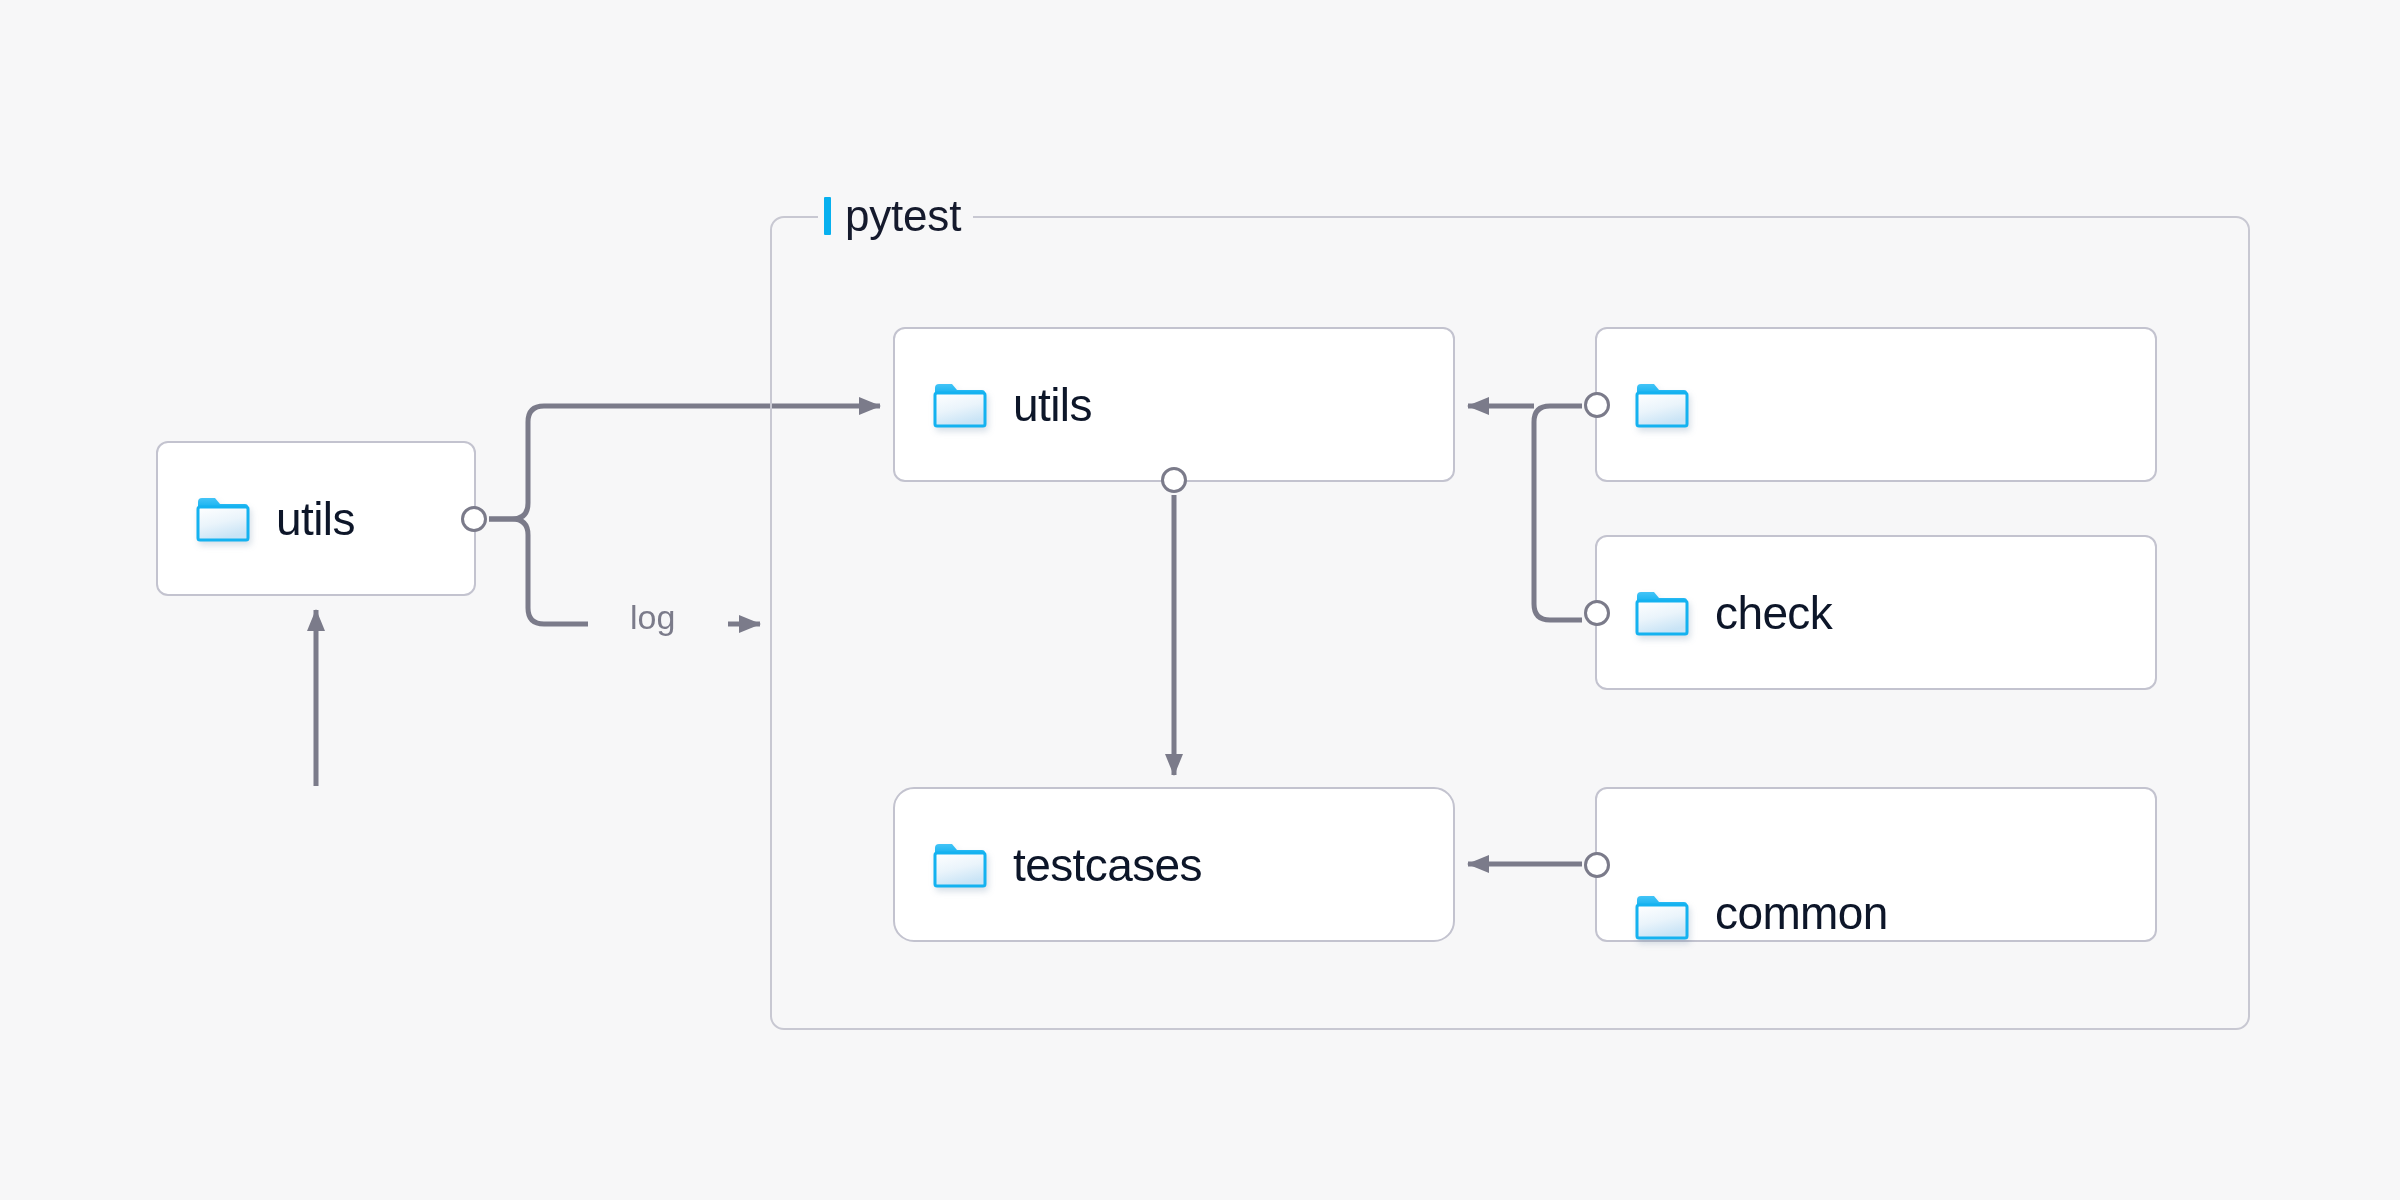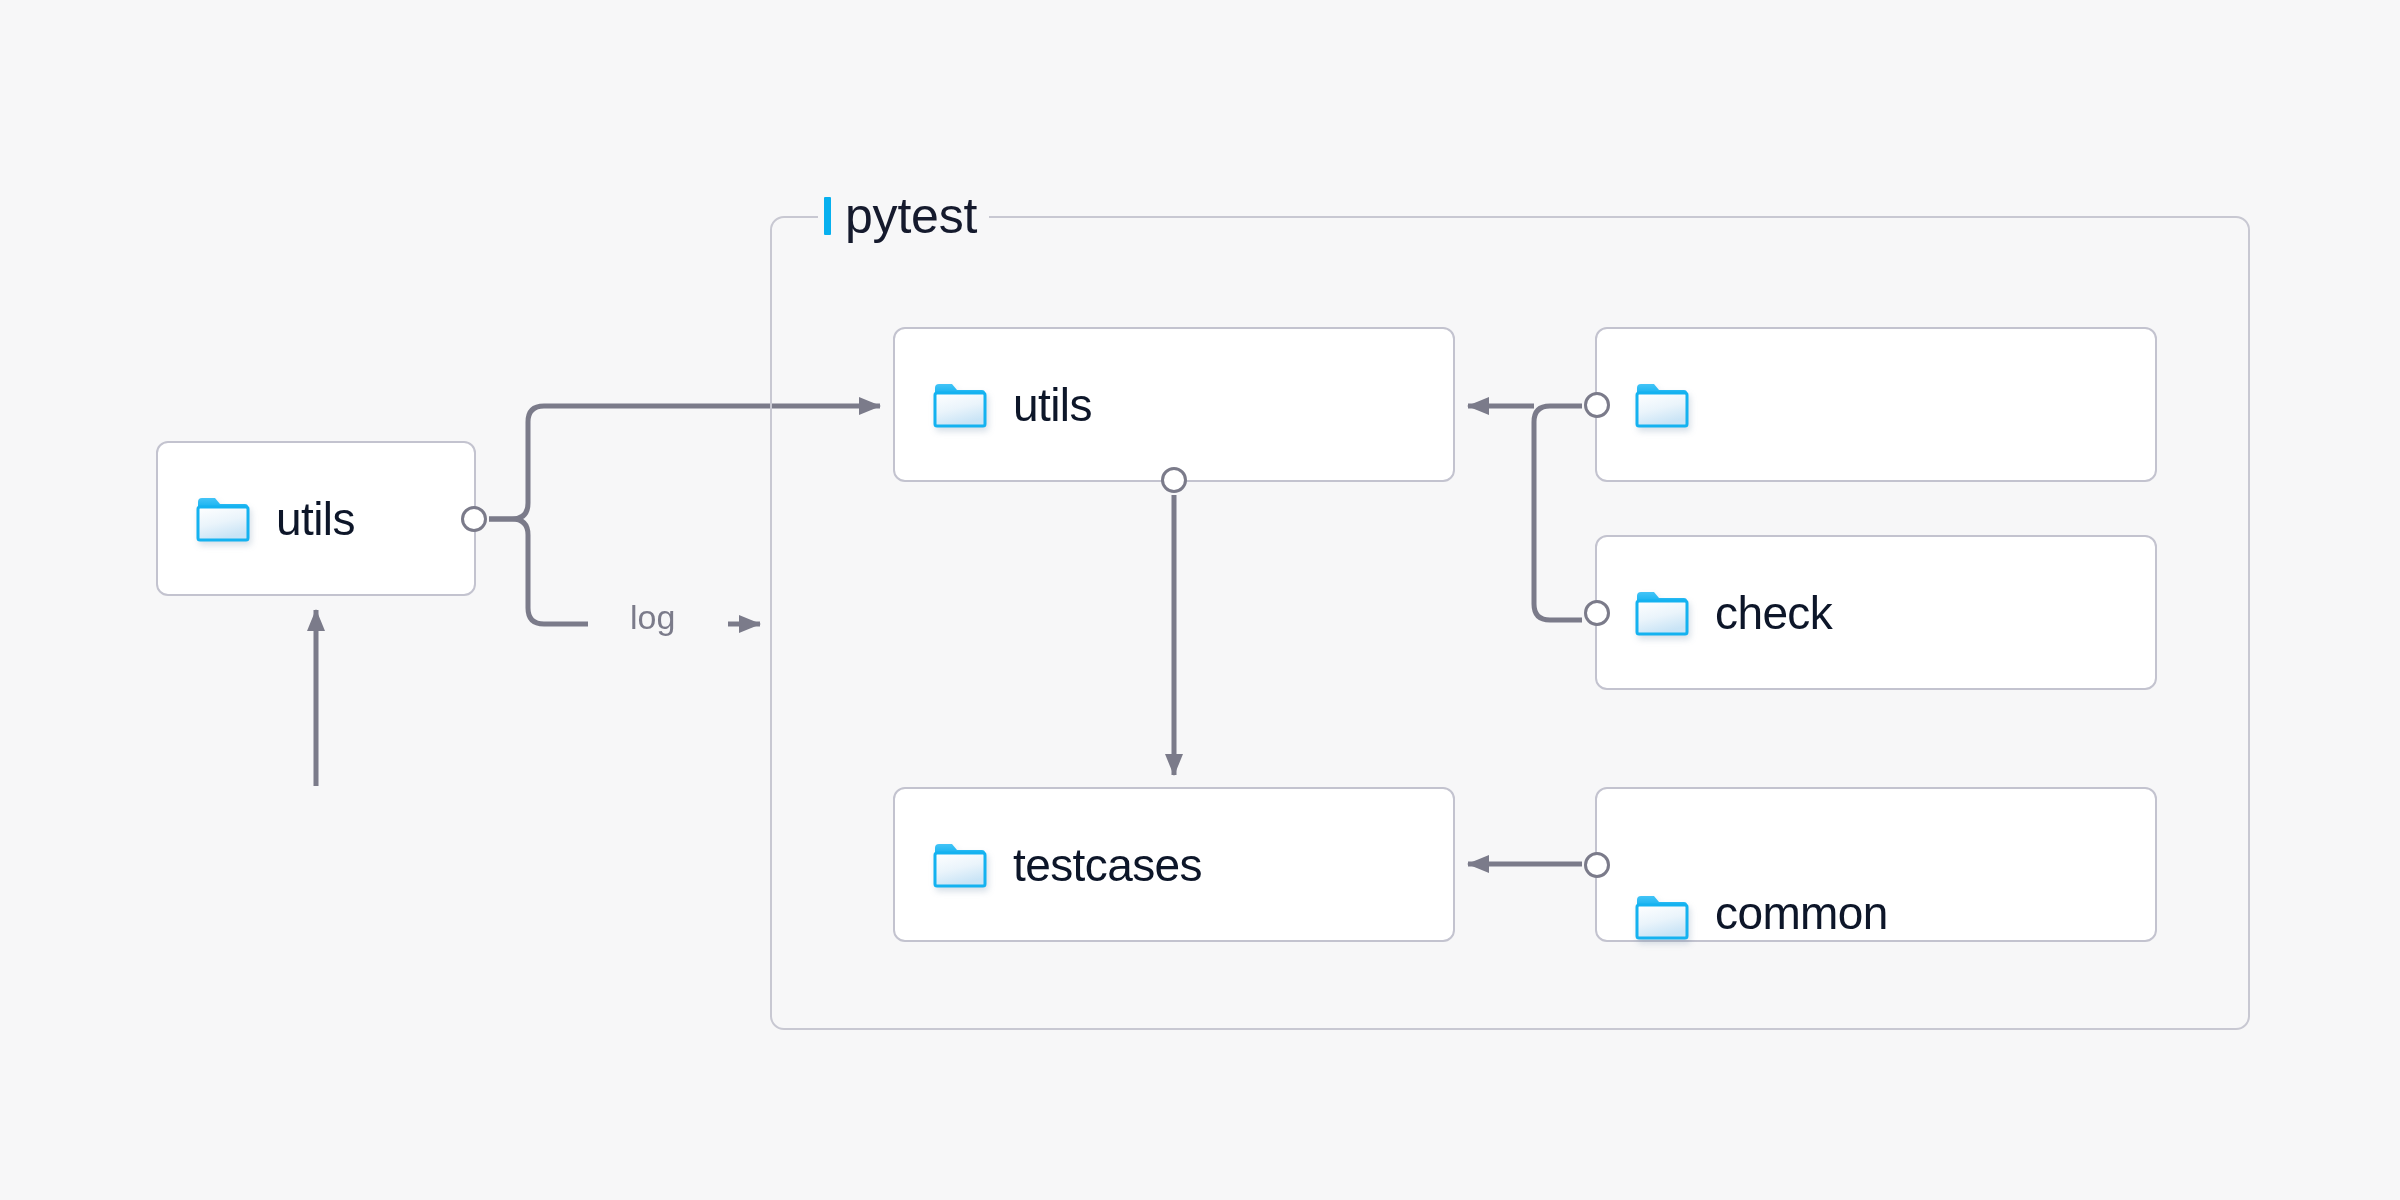--- a/index.html
+++ b/index.html
@@ -44,21 +44,21 @@
     line-height: 44px;
   }
   .group-label-bar {
     width: 7px;
     height: 38px;
     background: #07b0ef;
     border-radius: 1px;
     display: inline-block;
   }
   .group-label-text {
-    font-size: 50px;
+    font-size: 44px;
     color: #151a2d;
     font-weight: 400;
     white-space: nowrap;
     letter-spacing: -0.2px;
   }
   .node {
     position: absolute;
     background: #ffffff;
     border: 2px solid #c3c3cf;
     border-radius: 12px;
@@ -180,21 +180,21 @@
     <span class="folder-icon">
       <svg viewBox="0 0 54 46" width="54" height="46">
         <path d="M2,10 L2,6 Q2,2 6,2 L19,2 L24,8 L49,8 Q52,8 52,11 L52,12 L2,12 Z" fill="url(#folderTabGrad)"></path>
         <rect x="2" y="11" width="50" height="33" rx="2" fill="url(#folderGrad)" stroke="#14b2f0" stroke-width="3"></rect>
       </svg>
     </span>
     <span class="node-label">utils</span>
     <span class="port" style="left:50%; bottom:-13px; transform:translateX(-50%);"></span>
   </div>
 
-  <div class="node" id="node-testcases" style="left: 893px; top: 787px; width: 562px; height: 155px;">
+  <div class="node" id="node-testcases" style="left: 893px; top: 787px; width: 562px; height: 155px; border-radius: 21px;">
     <span class="folder-icon">
       <svg viewBox="0 0 54 46" width="54" height="46">
         <path d="M2,10 L2,6 Q2,2 6,2 L19,2 L24,8 L49,8 Q52,8 52,11 L52,12 L2,12 Z" fill="url(#folderTabGrad)"></path>
         <rect x="2" y="11" width="50" height="33" rx="2" fill="url(#folderGrad)" stroke="#14b2f0" stroke-width="3"></rect>
       </svg>
     </span>
     <span class="node-label">testcases</span>
   </div>
 
   <div class="node" id="node-pymilvus-orm" style="left: 1595px; top: 327px; width: 562px; height: 155px;">

